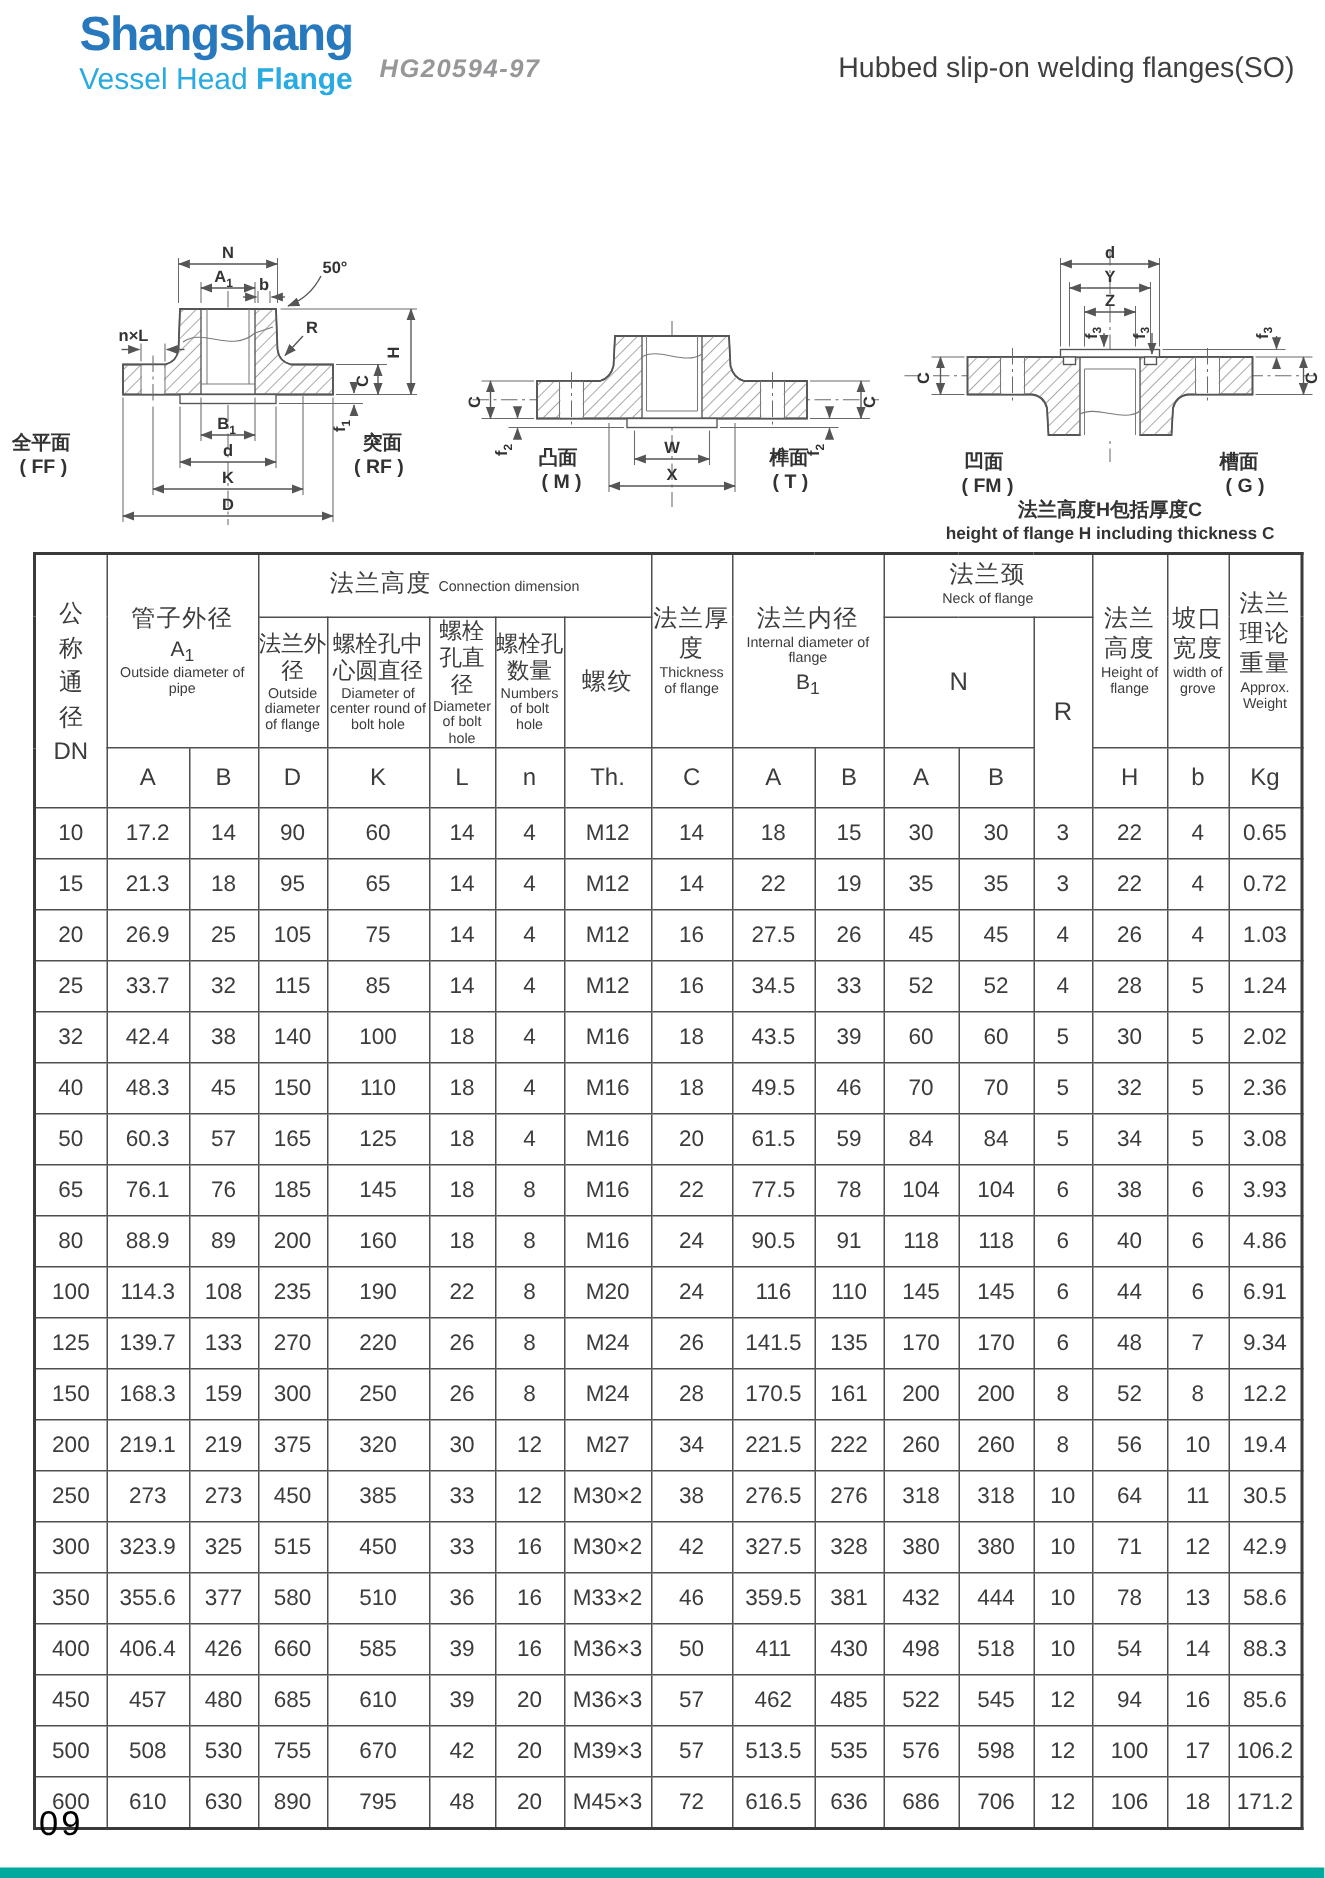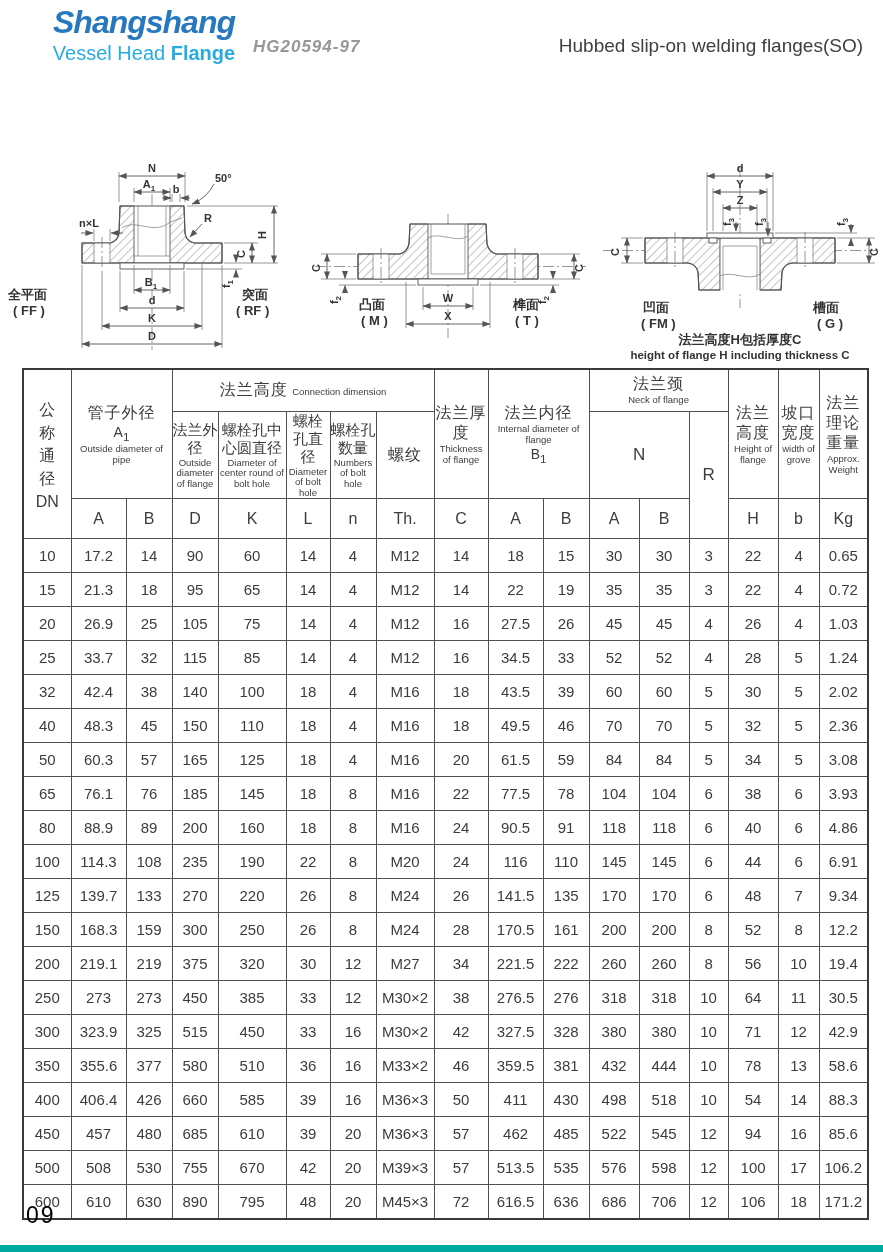--- a/index.html
+++ b/index.html
@@ -3,21 +3,21 @@
 <meta charset="utf-8">
 <style>
   html,body{margin:0;padding:0;}
   body{
     width:883px;height:1252px;position:relative;overflow:hidden;
     background:#ffffff;color:#3c3c3c;
     font-family:"Liberation Sans", sans-serif;
   }
   
   .logo{position:absolute;left:34px;top:4px;width:220px;text-align:center;}
-  .logo-main{font-size:32px;font-weight:bold;font-style:italic;letter-spacing:-1px;color:var(--logo-blue,#2878be);}
+  .logo-main{font-size:32px;font-weight:bold;letter-spacing:-1px;color:var(--logo-blue,#2878be);}
   .logo-sub{font-size:20px;margin-top:1px;color:var(--logo-cyan,#29abe2);letter-spacing:0;}
   .logo-sub .bold{font-weight:bold;}
   .title-block{position:absolute;left:253px;top:28px;width:610px;}
   .doc-title{font-size:27px;color:#3f3f3f;white-space:nowrap;}
   .title-row2{display:flex;justify-content:space-between;align-items:baseline;margin-top:7px;}
   .standard{color:#97979a;font-weight:bold;font-style:italic;font-size:17px;letter-spacing:1px;}
   .subtitle{color:#3f3f3f;font-size:19px;}
   
   .drawing{position:absolute;}
   #draw-left{left:2px;top:148px;}

